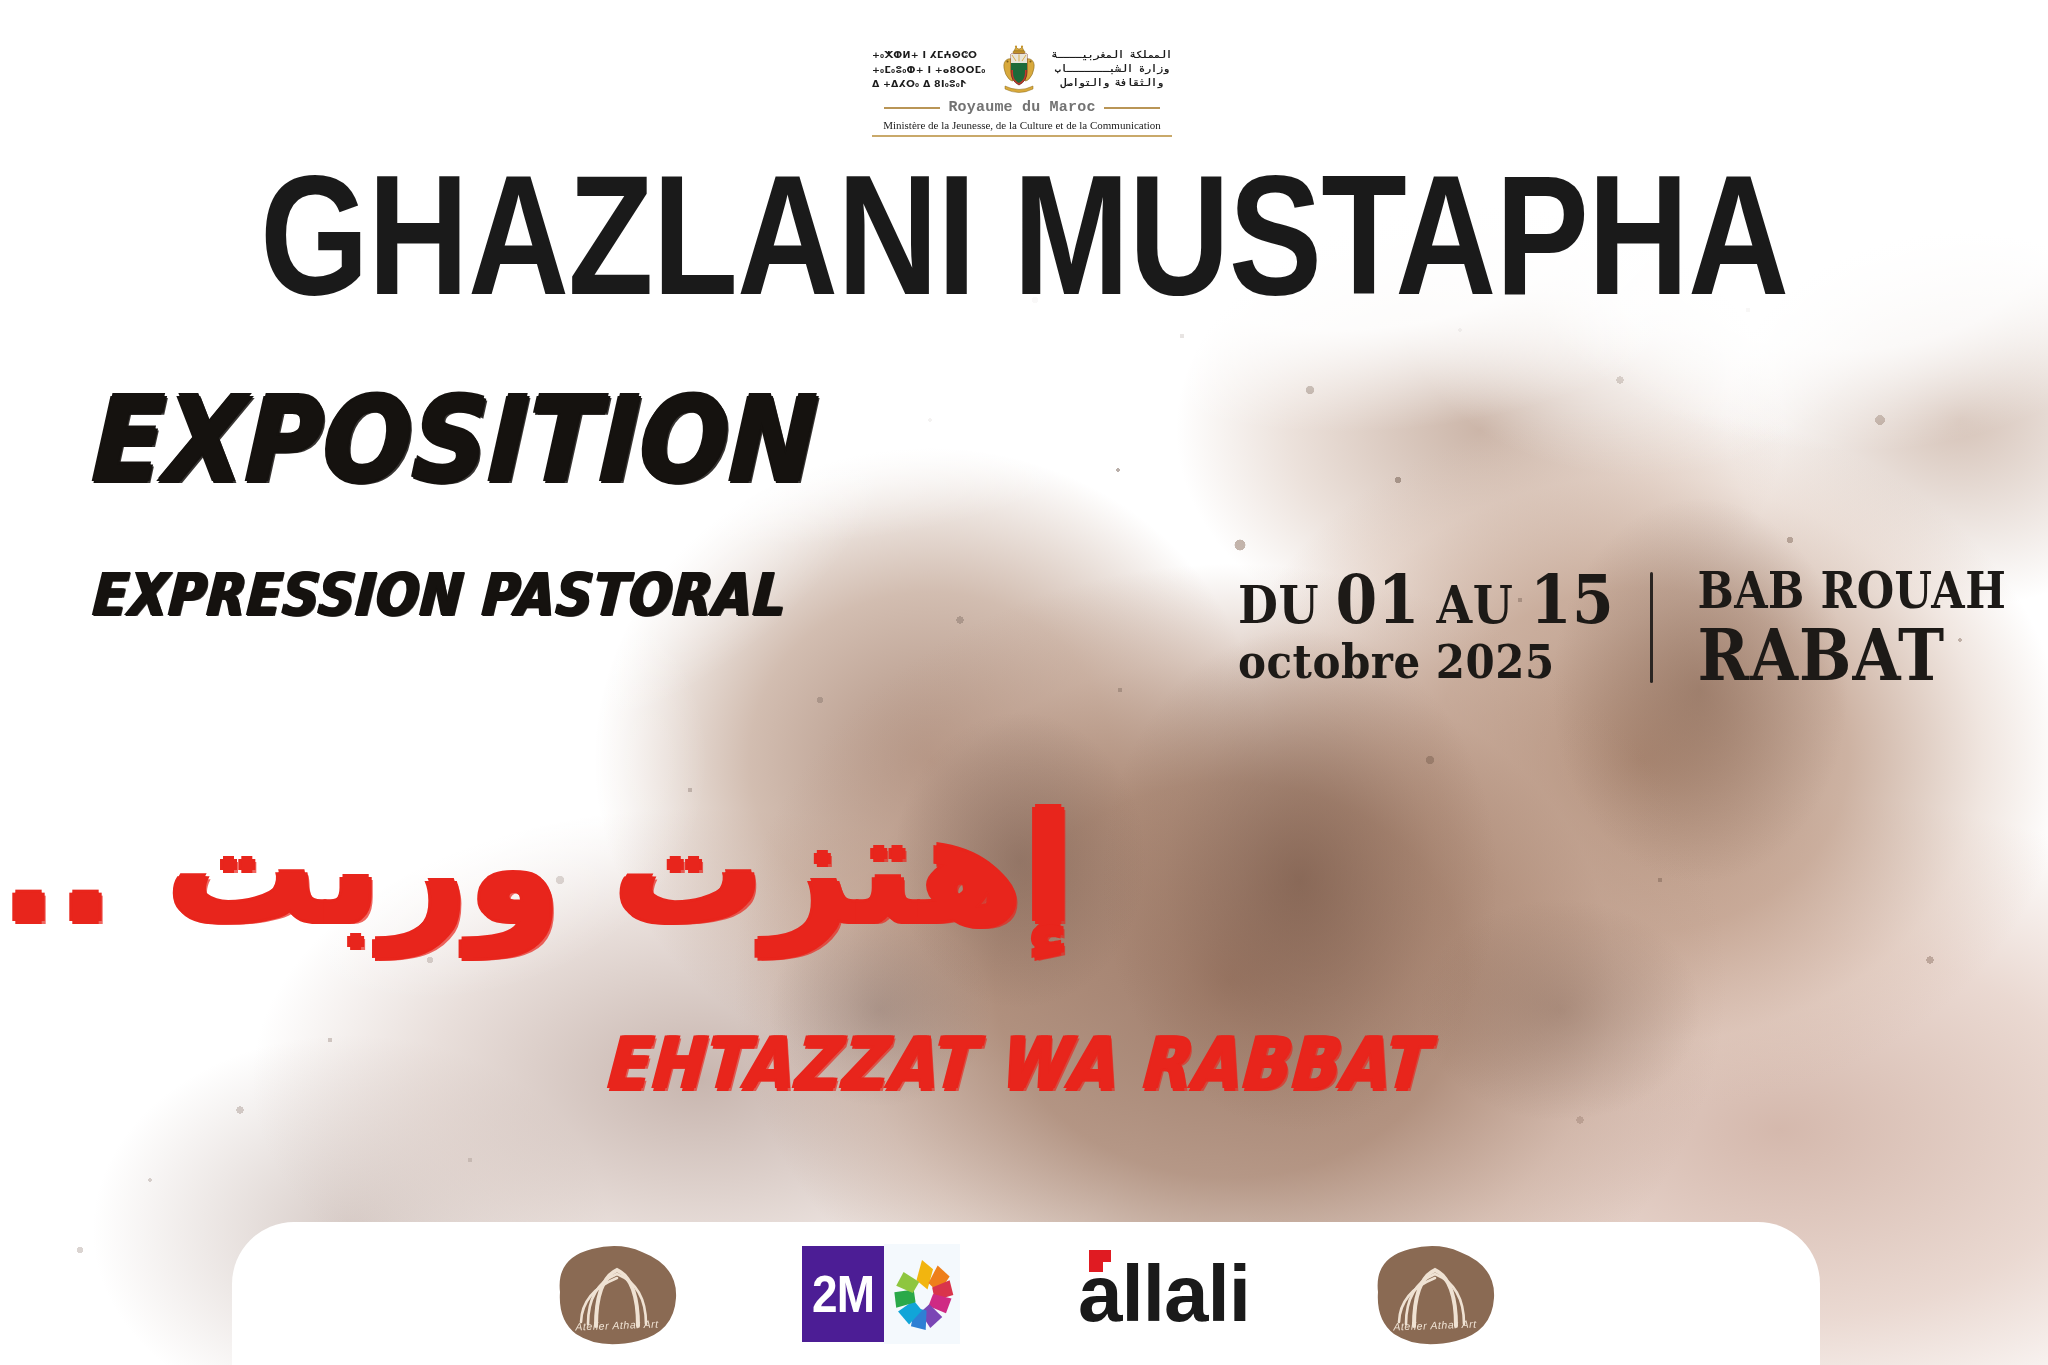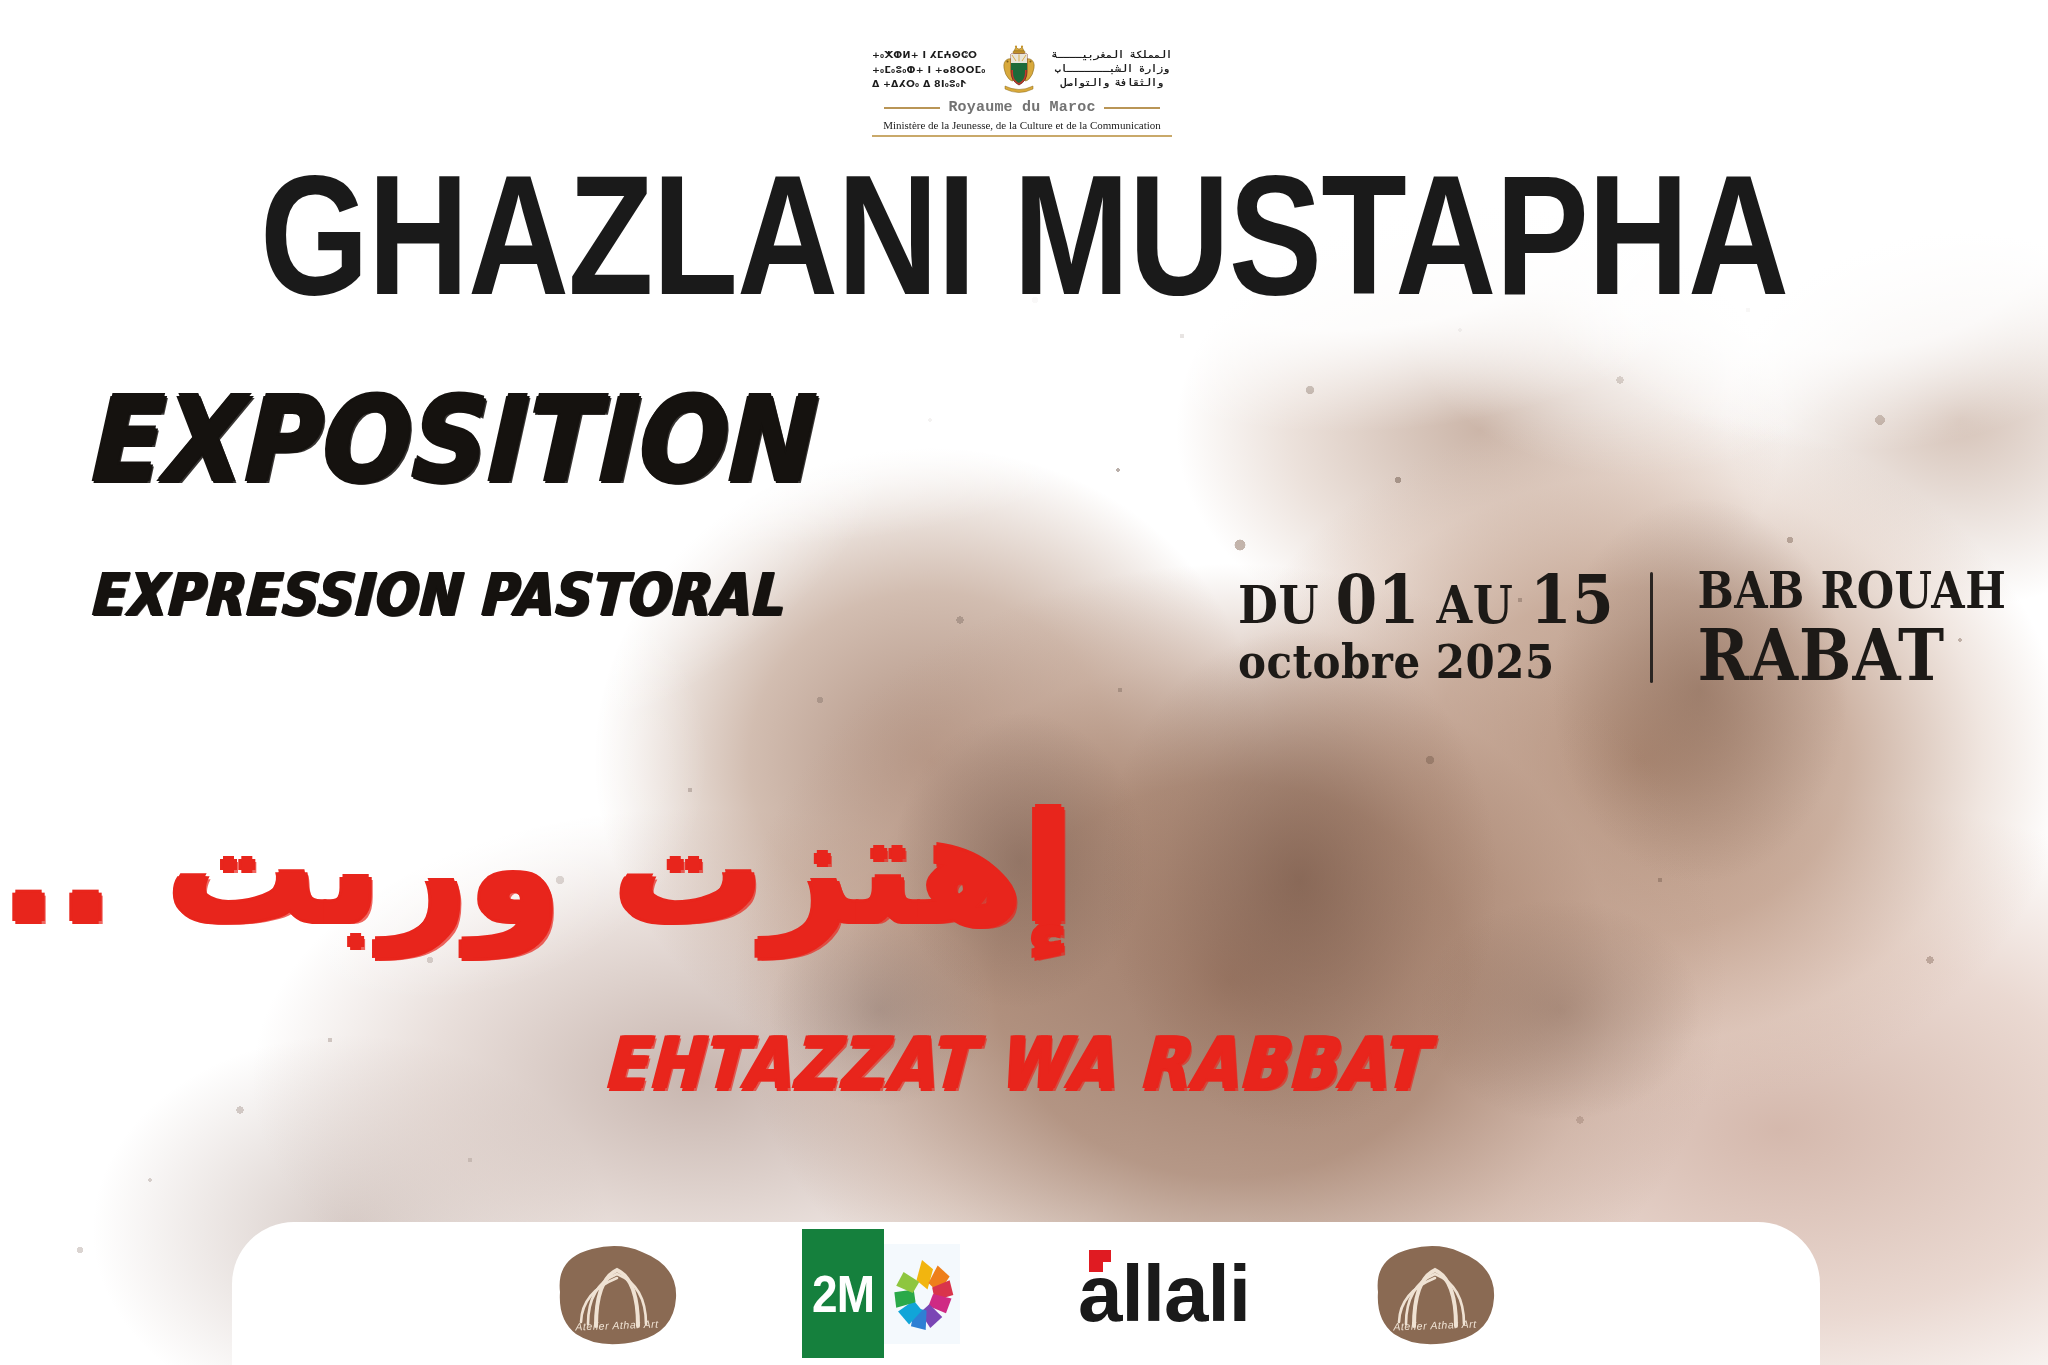--- a/index.html
+++ b/index.html
@@ -244,21 +244,21 @@
     position:absolute; left:0; right:0; bottom:17px;
     text-align:center;
     font-family:"Liberation Sans", sans-serif;
     font-size:10.5px; color:#efe2d3; letter-spacing:.6px;
     font-style:italic;
     transform:rotate(-2deg);
   }
 
   .logo-2m { display:flex; align-items:center; height:100px; }
   .m2-black {
-    width:82px; height:129px; background:#15803d;
+    width:82px; height:96px; background:#4c1d95;
     display:flex; align-items:center; justify-content:center;
   }
   .m2-text {
     font-family:"Liberation Sans", sans-serif;
     color:#fff; font-weight:bold; font-size:46px; letter-spacing:-1px;
     transform:scaleY(1.12);
   }
   .m2-star { width:76px; height:100px; background:#f4f9fd; display:flex; align-items:center; justify-content:center; }
 
   .allali-logo {

